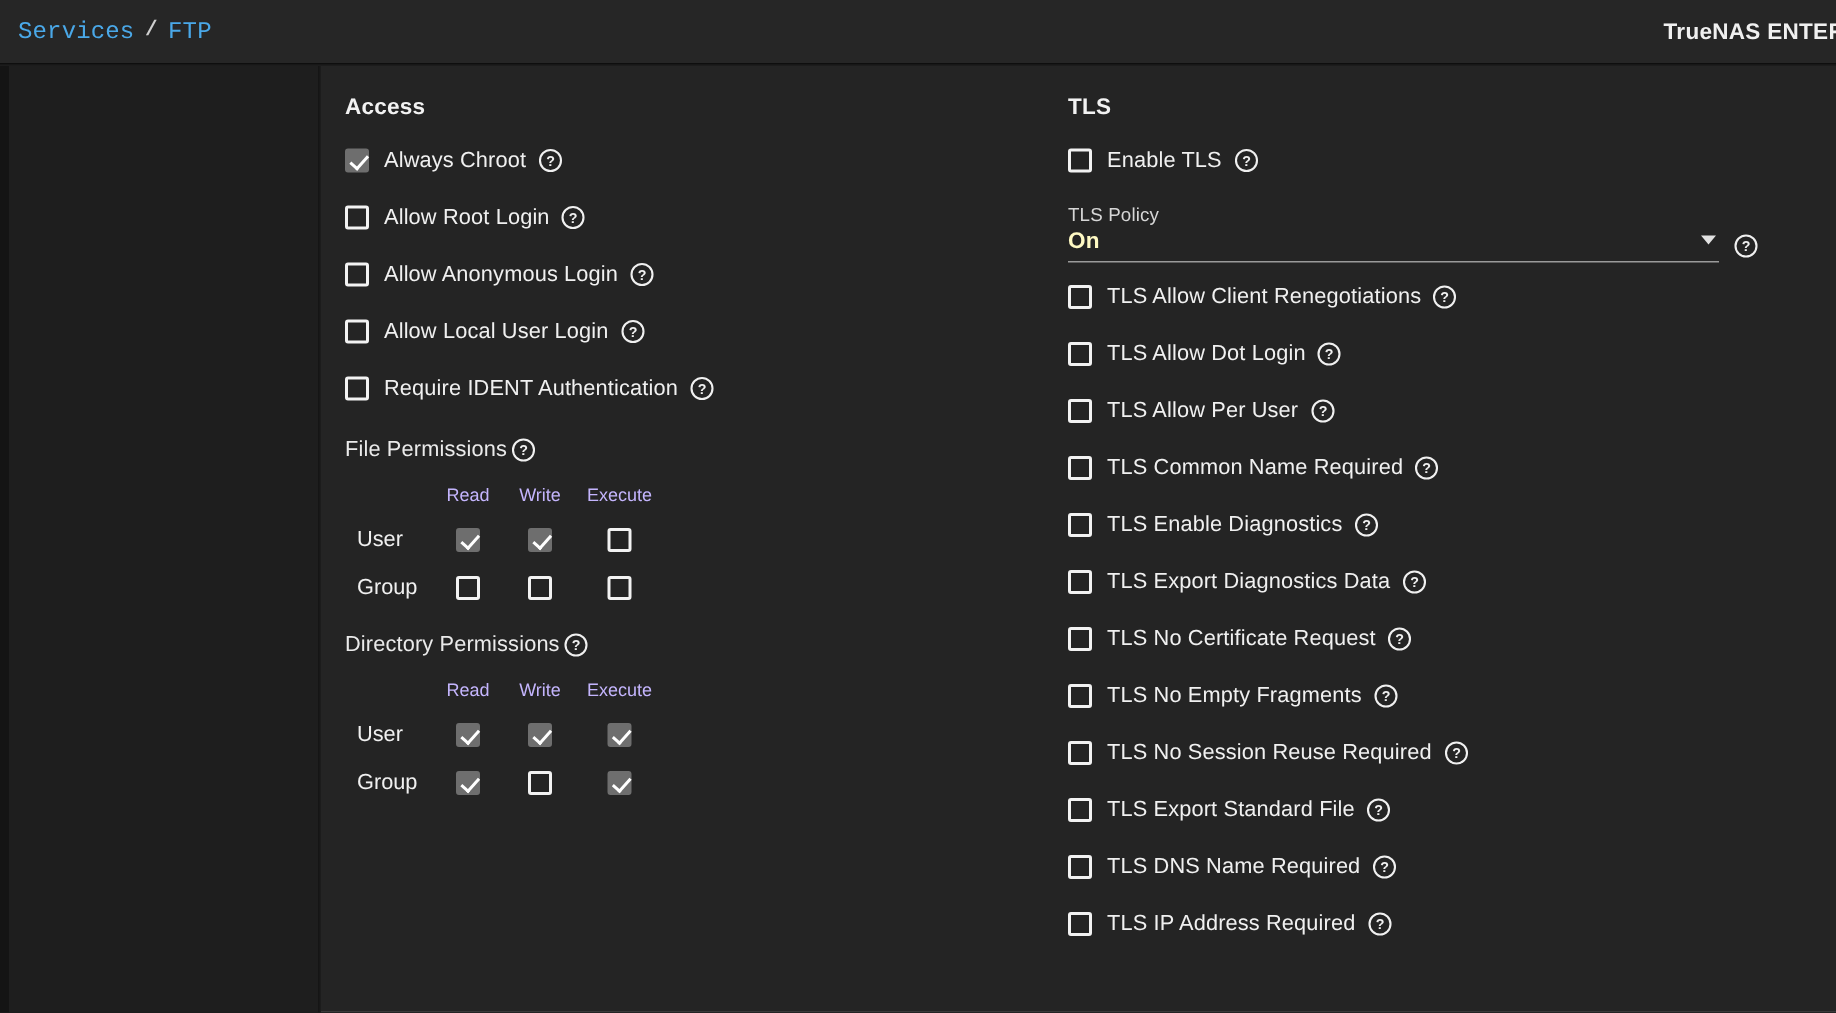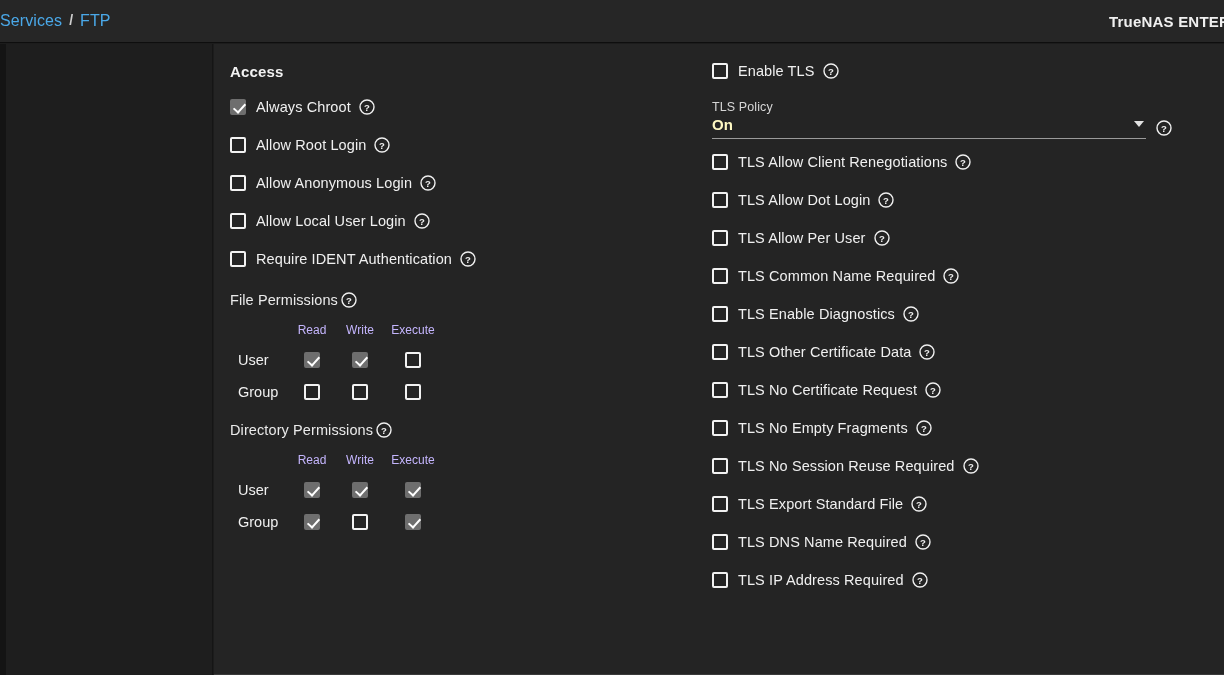--- a/index.html
+++ b/index.html
@@ -11,21 +11,21 @@
   }
   .page { position: relative; width: 1224px; height: 675px; background: #1c1c1c; }
 
   
   .topbar {
     position: absolute; left: 0; top: 0; width: 1224px; height: 43px;
     background: #262626;
     border-bottom: 1px solid #0e0e0e;
     display: flex; align-items: center;
   }
-  .breadcrumb { display: flex; gap: 7px; }
+  .breadcrumb { display: flex; padding-left: 12px; gap: 7px; font-family: Liberation Mono, monospace; }
   .crumb-link {
     color: #4aa8e8; font-size: 16px; letter-spacing: .1px;
     text-decoration: none; cursor: pointer;
   }
   .crumb-sep { color: #cfcfcf; font-size: 14px; font-weight: bold; }
   .brand {
     position: absolute; right: 0; top: 0; height: 43px;
     display: flex; align-items: center;
     color: #f0f0f0; font-size: 15px; font-weight: bold;
     letter-spacing: .2px; white-space: nowrap;
@@ -320,20 +320,21 @@
               <span class="box"></span>
             </span>
           <span class="cell exec">
               <span class="box checked"></span>
             </span>
         </div>
       </div>
     </div>
 
     <div class="col col-tls">
+      <div class="section-title">TLS</div>
 
       <div class="cbrow first">
         <span class="box"></span>
         <span class="cblabel">Enable TLS</span>
         <span class="help">
           <svg width="16" height="16" viewBox="0 0 16 16">
               <circle cx="8" cy="8" r="7" fill="none" stroke="#f0f0f0" stroke-width="1.4"></circle>
               <text x="8" y="11.6" text-anchor="middle" font-family="Liberation Sans, sans-serif" font-size="9.5" font-weight="bold" fill="#f0f0f0">?</text>
             </svg>
         </span>
@@ -400,21 +401,21 @@
         <span class="cblabel">TLS Enable Diagnostics</span>
         <span class="help">
           <svg width="16" height="16" viewBox="0 0 16 16">
               <circle cx="8" cy="8" r="7" fill="none" stroke="#f0f0f0" stroke-width="1.4"></circle>
               <text x="8" y="11.6" text-anchor="middle" font-family="Liberation Sans, sans-serif" font-size="9.5" font-weight="bold" fill="#f0f0f0">?</text>
             </svg>
         </span>
       </div>
       <div class="cbrow">
         <span class="box"></span>
-        <span class="cblabel">TLS Other Certificate Data</span>
+        <span class="cblabel">TLS Export Diagnostics Data</span>
         <span class="help">
           <svg width="16" height="16" viewBox="0 0 16 16">
               <circle cx="8" cy="8" r="7" fill="none" stroke="#f0f0f0" stroke-width="1.4"></circle>
               <text x="8" y="11.6" text-anchor="middle" font-family="Liberation Sans, sans-serif" font-size="9.5" font-weight="bold" fill="#f0f0f0">?</text>
             </svg>
         </span>
       </div>
       <div class="cbrow">
         <span class="box"></span>
         <span class="cblabel">TLS No Certificate Request</span>

